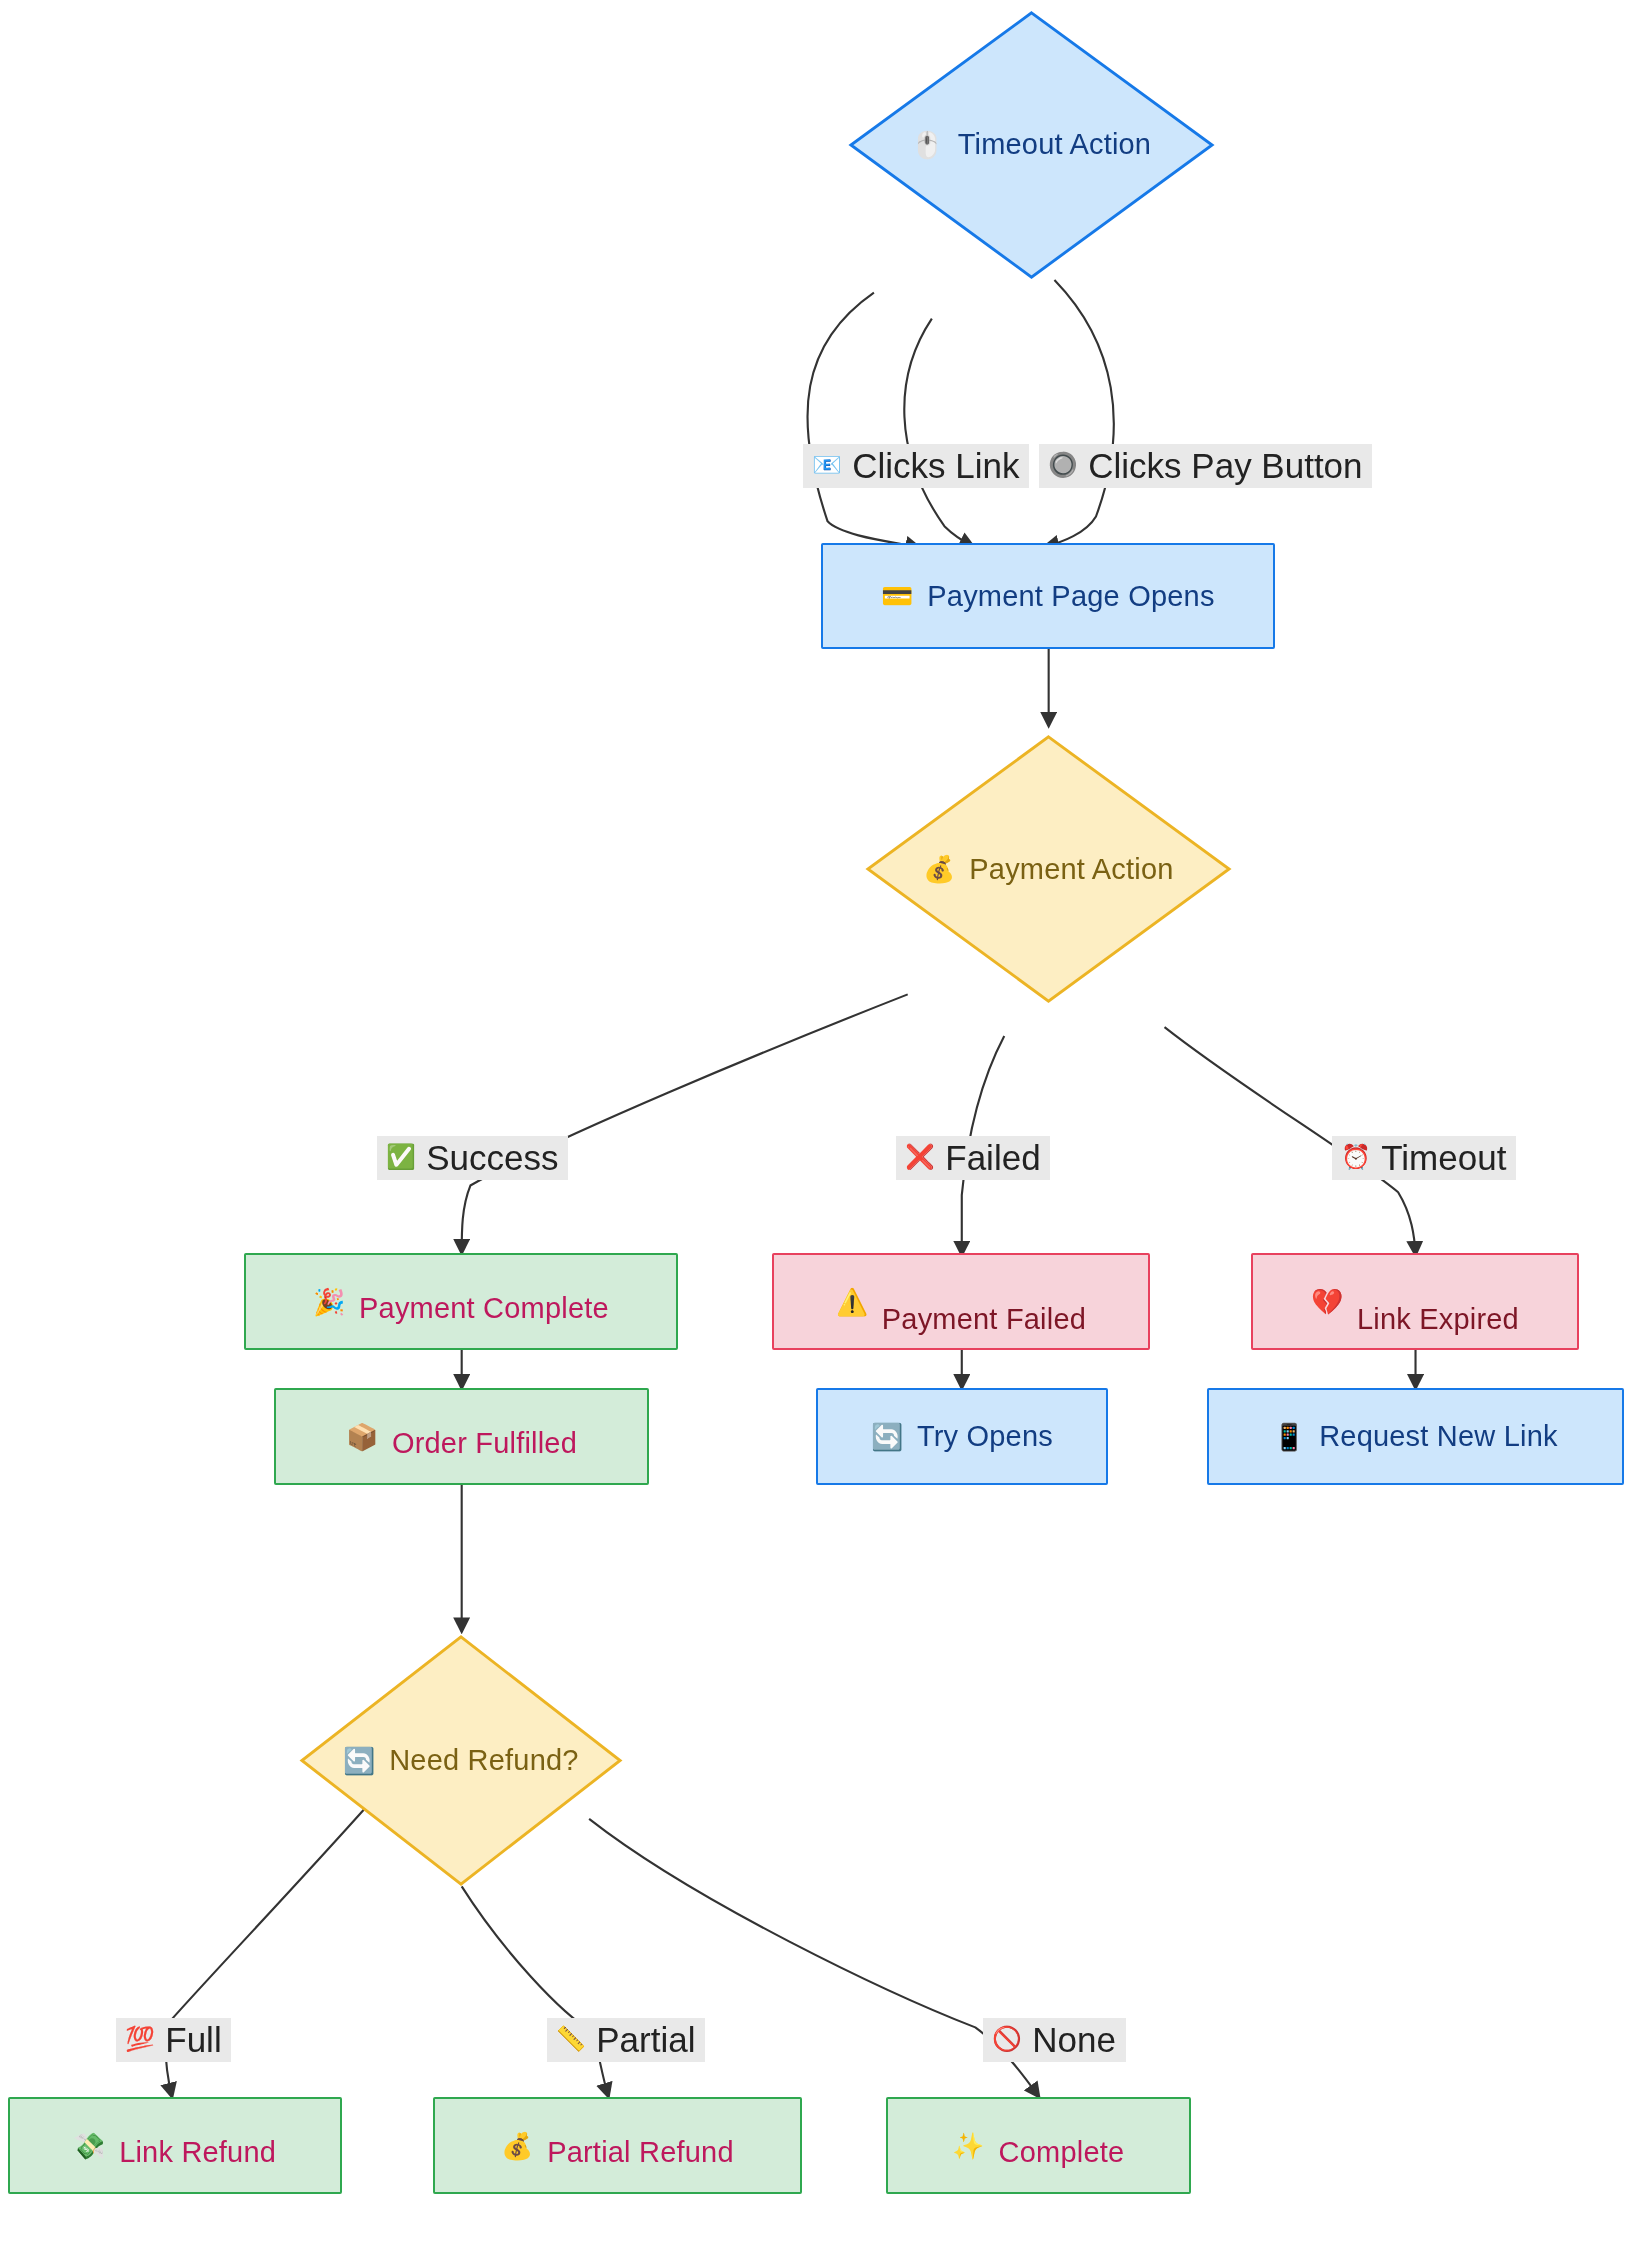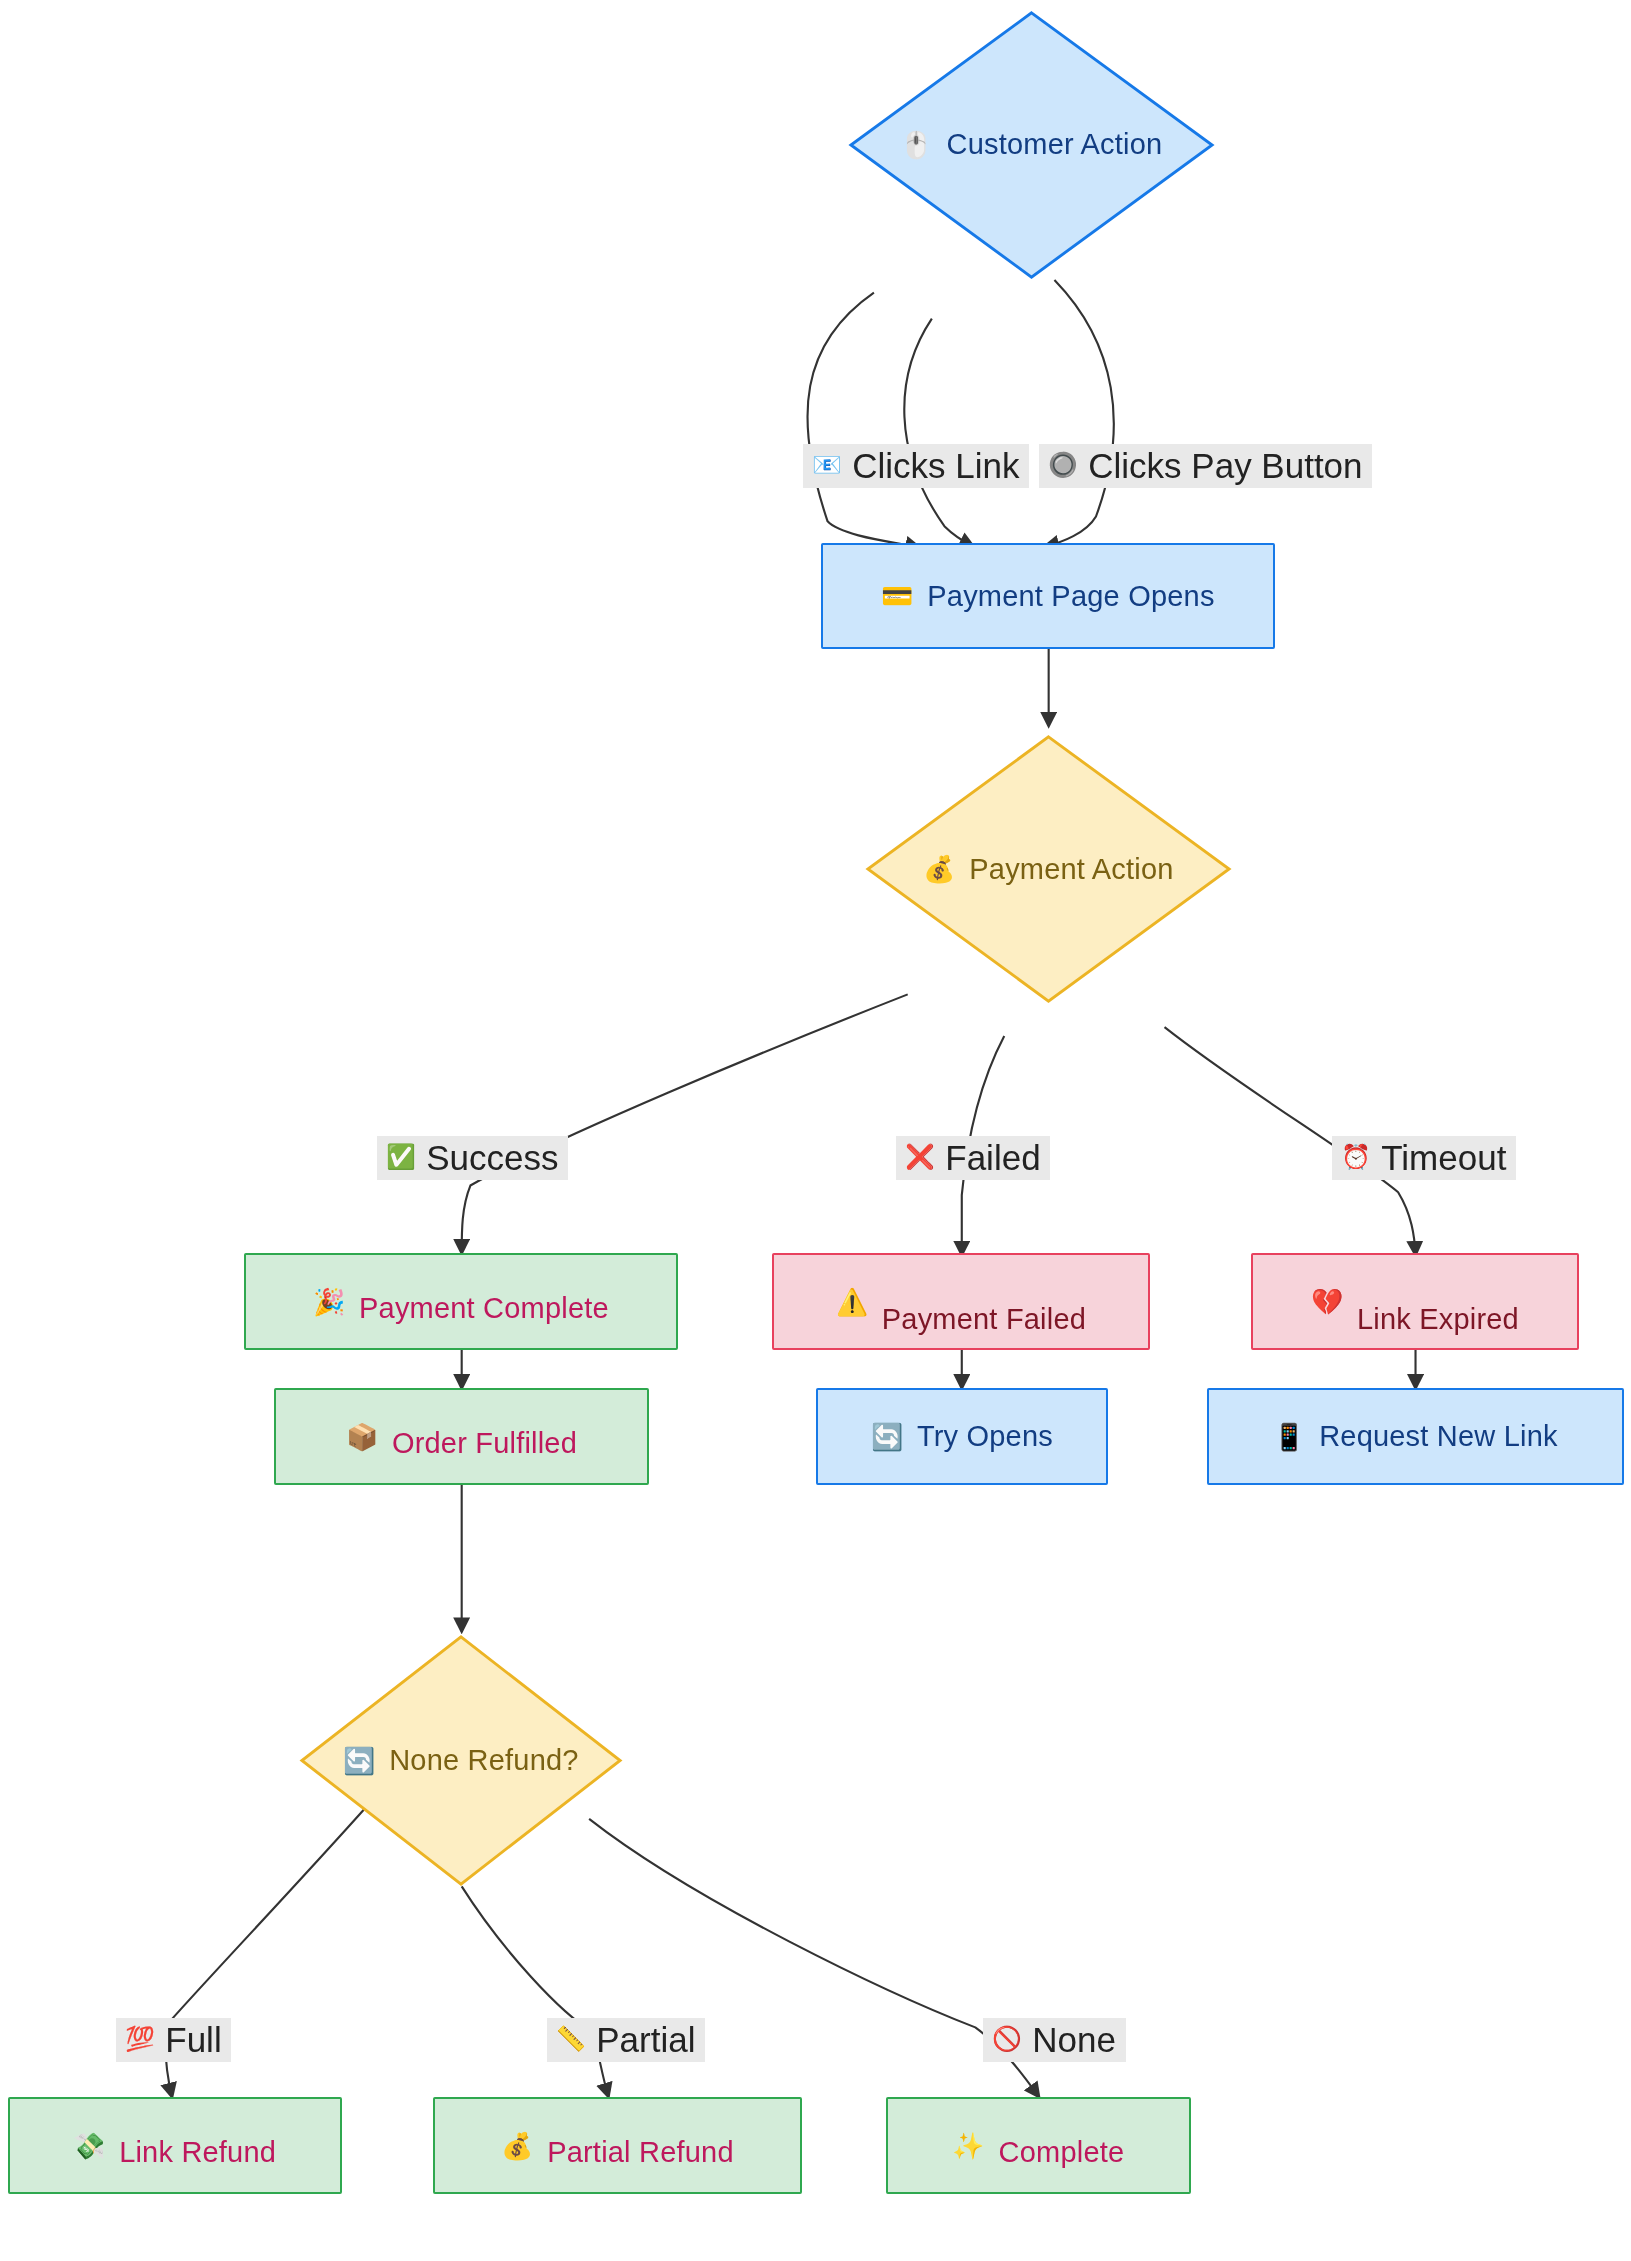--- a/index.html
+++ b/index.html
@@ -143,21 +143,21 @@
       <path d="M 610,1884 C 720,1970 920,2065 1010,2100 C 1040,2122 1060,2150 1076,2172"></path>
     </g>
   </svg>
 
   <div class="node diamond blue" style="left:848px; top:9.7px; width:367px; height:270px;">
     <svg class="shape" viewBox="0 0 380 280" preserveAspectRatio="none">
       <polygon points="190,3 377,140 190,277 3,140" fill="#cde6fc" stroke="#1679e8" stroke-width="3"></polygon>
     </svg>
     <div class="node-inner">
       <span class="ico">🖱️</span>
-      <span class="lbl">Customer Action</span>
+      <span class="lbl">Timeout Action</span>
     </div>
   </div>
 
   <div class="edge-label" style="left:803px; top:444px;">
     <span class="ico">📧</span>
     <span class="lbl">Clicks Link</span>
   </div>
 
   <div class="edge-label" style="left:1039px; top:444px;">
     <span class="ico">🔘</span>
@@ -237,21 +237,21 @@
       <span class="lbl">Request New Link</span>
     </div>
   </div>
 
   <div class="node diamond yellow" style="left:299px; top:1634px; width:324px; height:253px;">
     <svg class="shape" viewBox="0 0 336 262" preserveAspectRatio="none">
       <polygon points="168,3 333,131 168,259 3,131" fill="#fdeec3" stroke="#ecb424" stroke-width="3"></polygon>
     </svg>
     <div class="node-inner">
       <span class="ico">🔄</span>
-      <span class="lbl">None Refund?</span>
+      <span class="lbl">Need Refund?</span>
     </div>
   </div>
 
   <div class="edge-label" style="left:116px; top:2018px;">
     <span class="ico">💯</span>
     <span class="lbl">Full</span>
   </div>
 
   <div class="edge-label" style="left:547px; top:2018px;">
     <span class="ico">📏</span>

